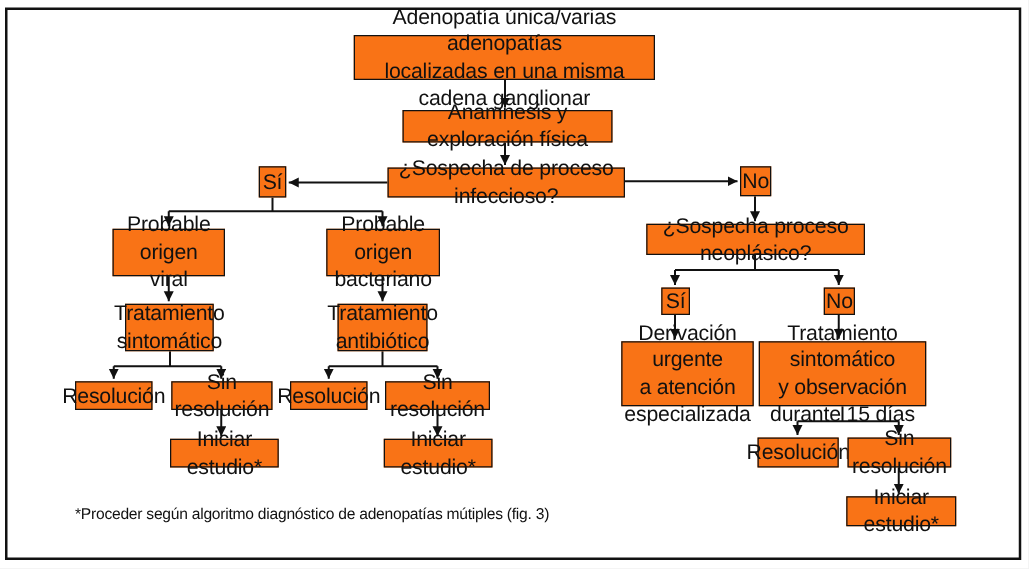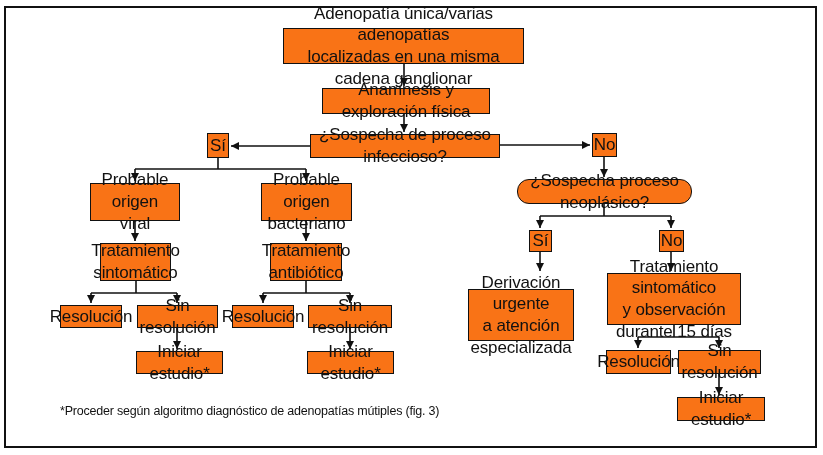--- a/index.html
+++ b/index.html
@@ -32,24 +32,24 @@
   .n-viral { left:90px;  top:183px; width:90px;  height:38px; }
   .n-bact  { left:261px; top:183px; width:91px;  height:38px; }
   .n-tsint { left:100px; top:243px; width:71px;  height:38px; }
   .n-tanti { left:270px; top:243px; width:72px;  height:38px; }
   .n-res1  { left:60px;  top:305px; width:62px;  height:23px; }
   .n-sres1 { left:137px; top:305px; width:81px;  height:23px; }
   .n-ini1  { left:136px; top:351px; width:87px;  height:23px; }
   .n-res2  { left:232px; top:305px; width:62px;  height:23px; }
   .n-sres2 { left:308px; top:305px; width:84px;  height:23px; }
   .n-ini2  { left:307px; top:351px; width:87px;  height:23px; }
-  .n-qneo  { left:517px; top:179px; width:175px; height:25px;border-radius:12px; }
+  .n-qneo  { left:517px; top:179px; width:175px; height:25px; }
   .n-si2   { left:529px; top:230px; width:23px;  height:22px; }
   .n-no2   { left:659px; top:230px; width:25px;  height:22px; }
-  .n-deriv { left:468px; top:273px; width:106px; height:52px;margin-top:16px; }
+  .n-deriv { left:497px; top:273px; width:106px; height:52px; }
   .n-tobs  { left:607px; top:273px; width:134px; height:52px; }
   .n-res3  { left:606px; top:350px; width:65px;  height:24px; }
   .n-sres3 { left:678px; top:350px; width:83px;  height:24px; }
   .n-ini3  { left:677px; top:397px; width:88px;  height:24px; }
 </style>
 </head>
 <body>
 
 <div class="fig">
   <div class="frame"></div>

